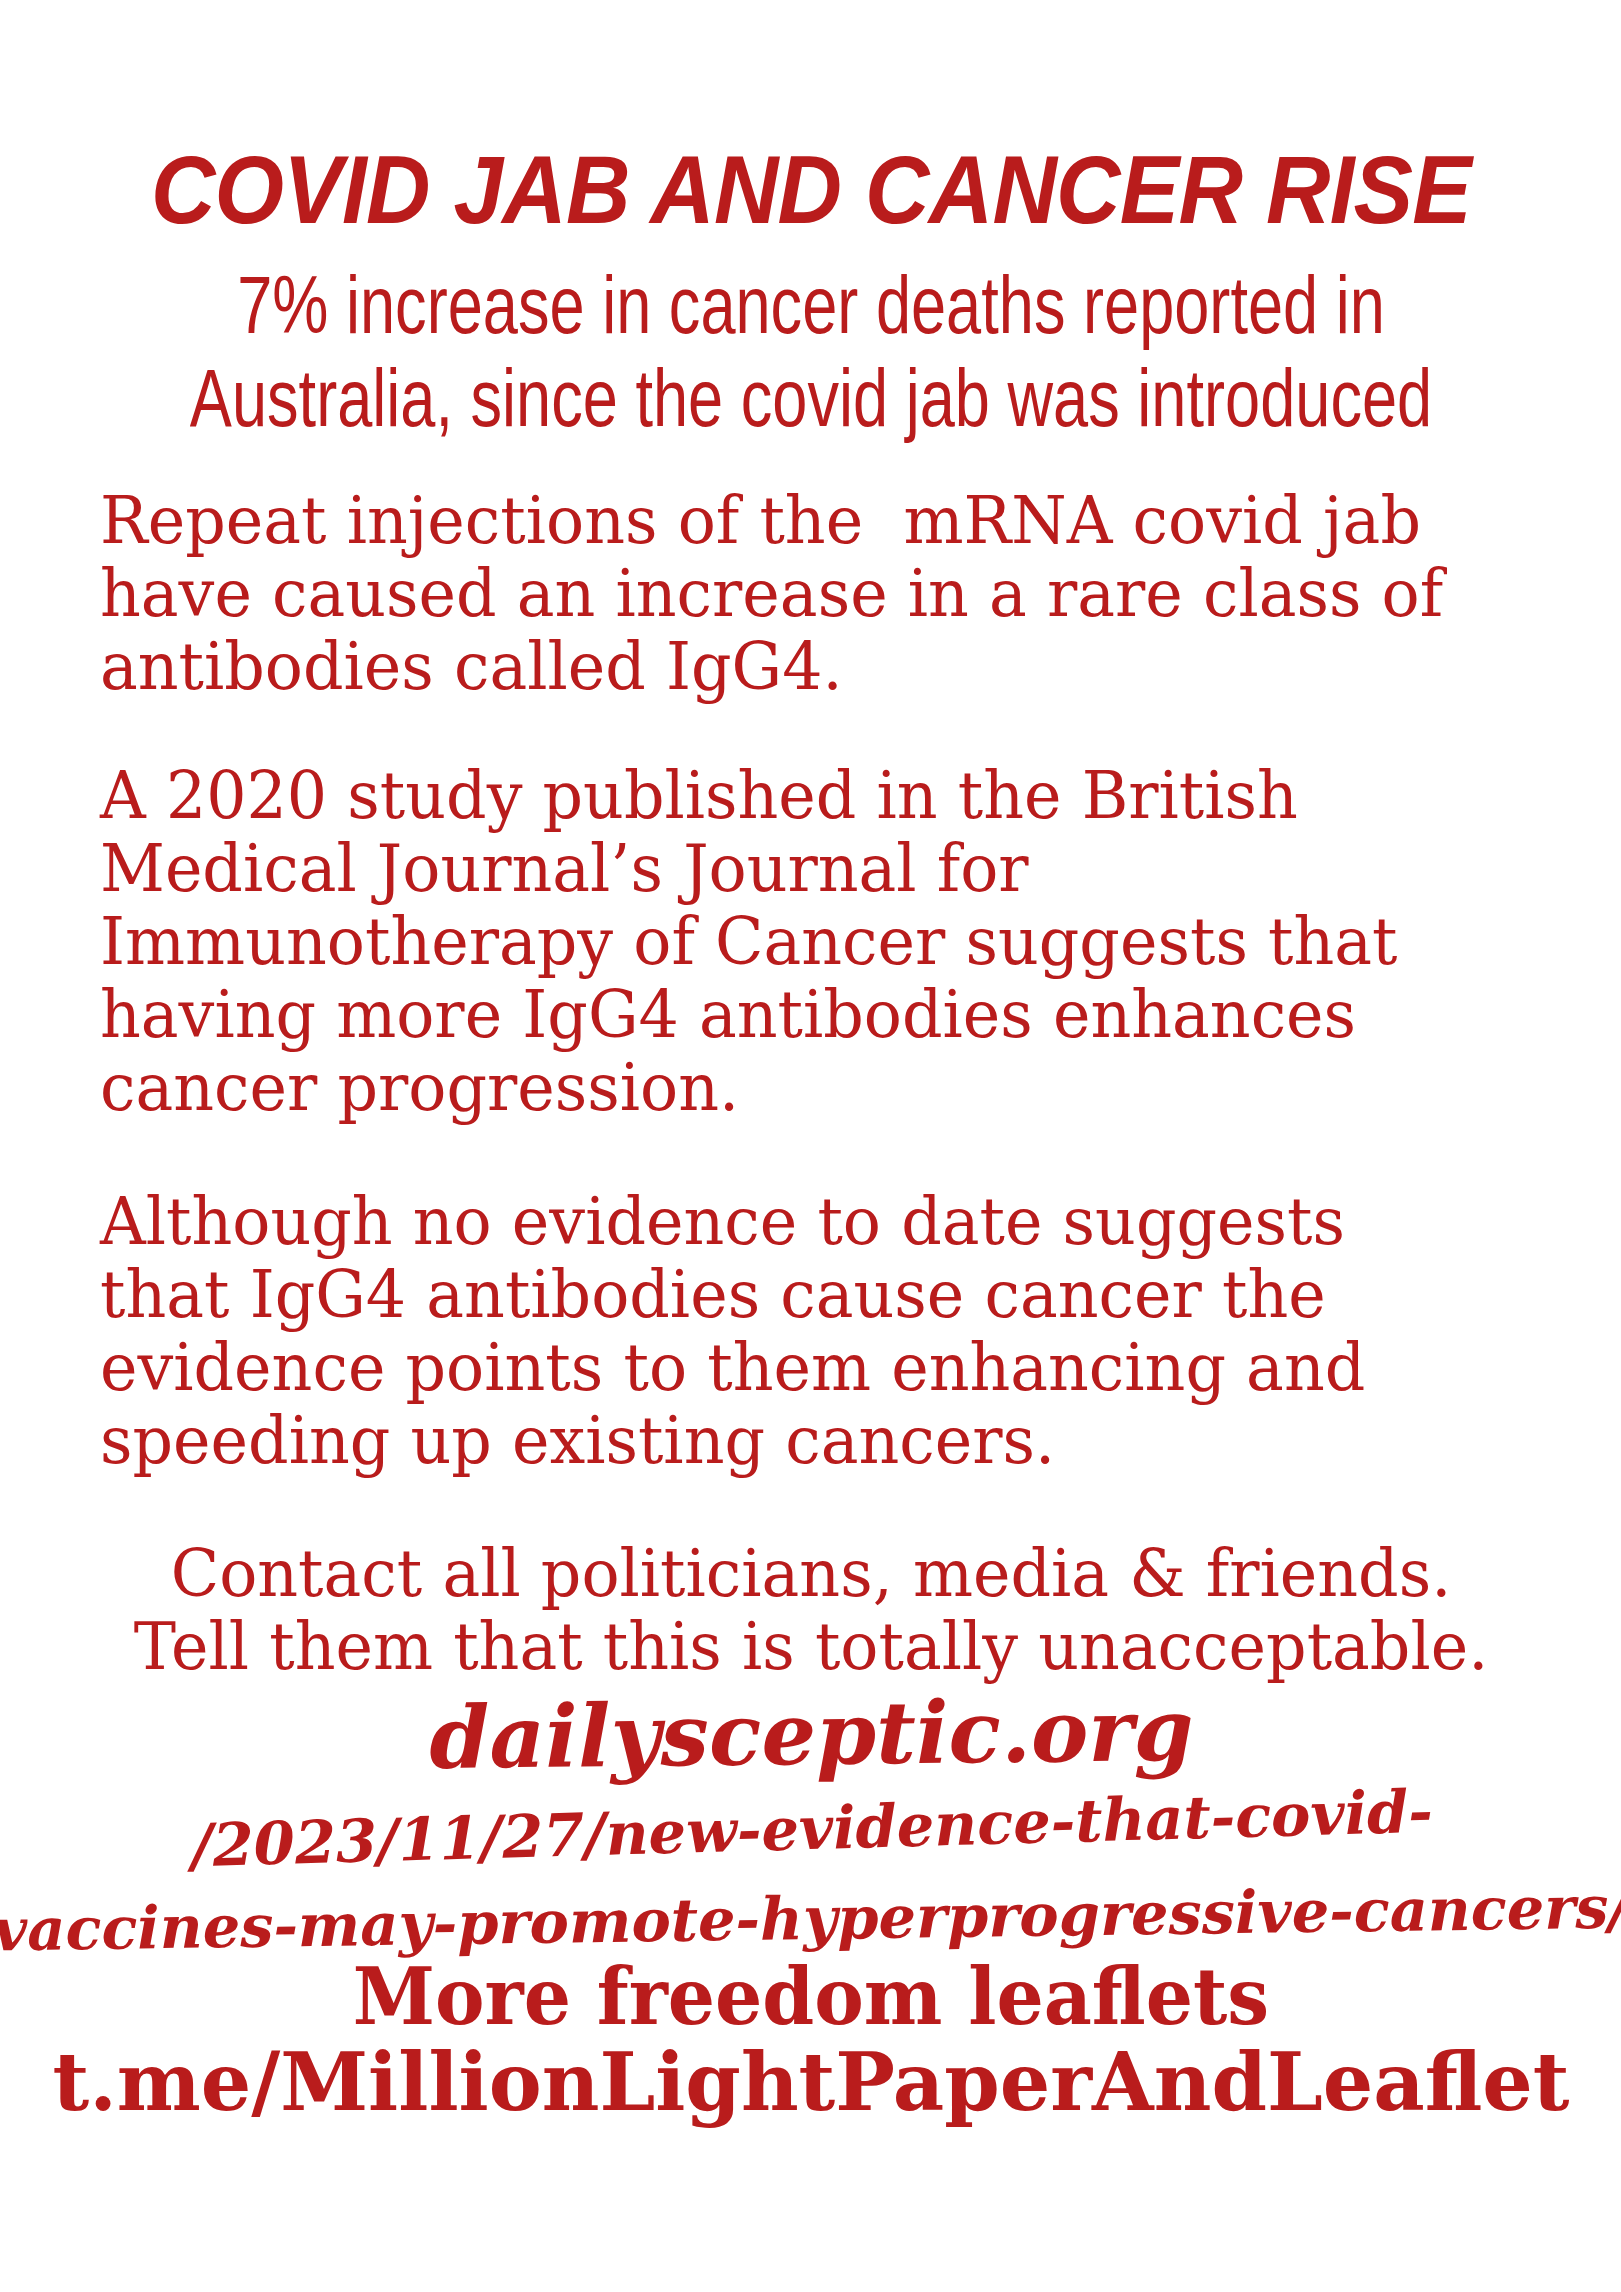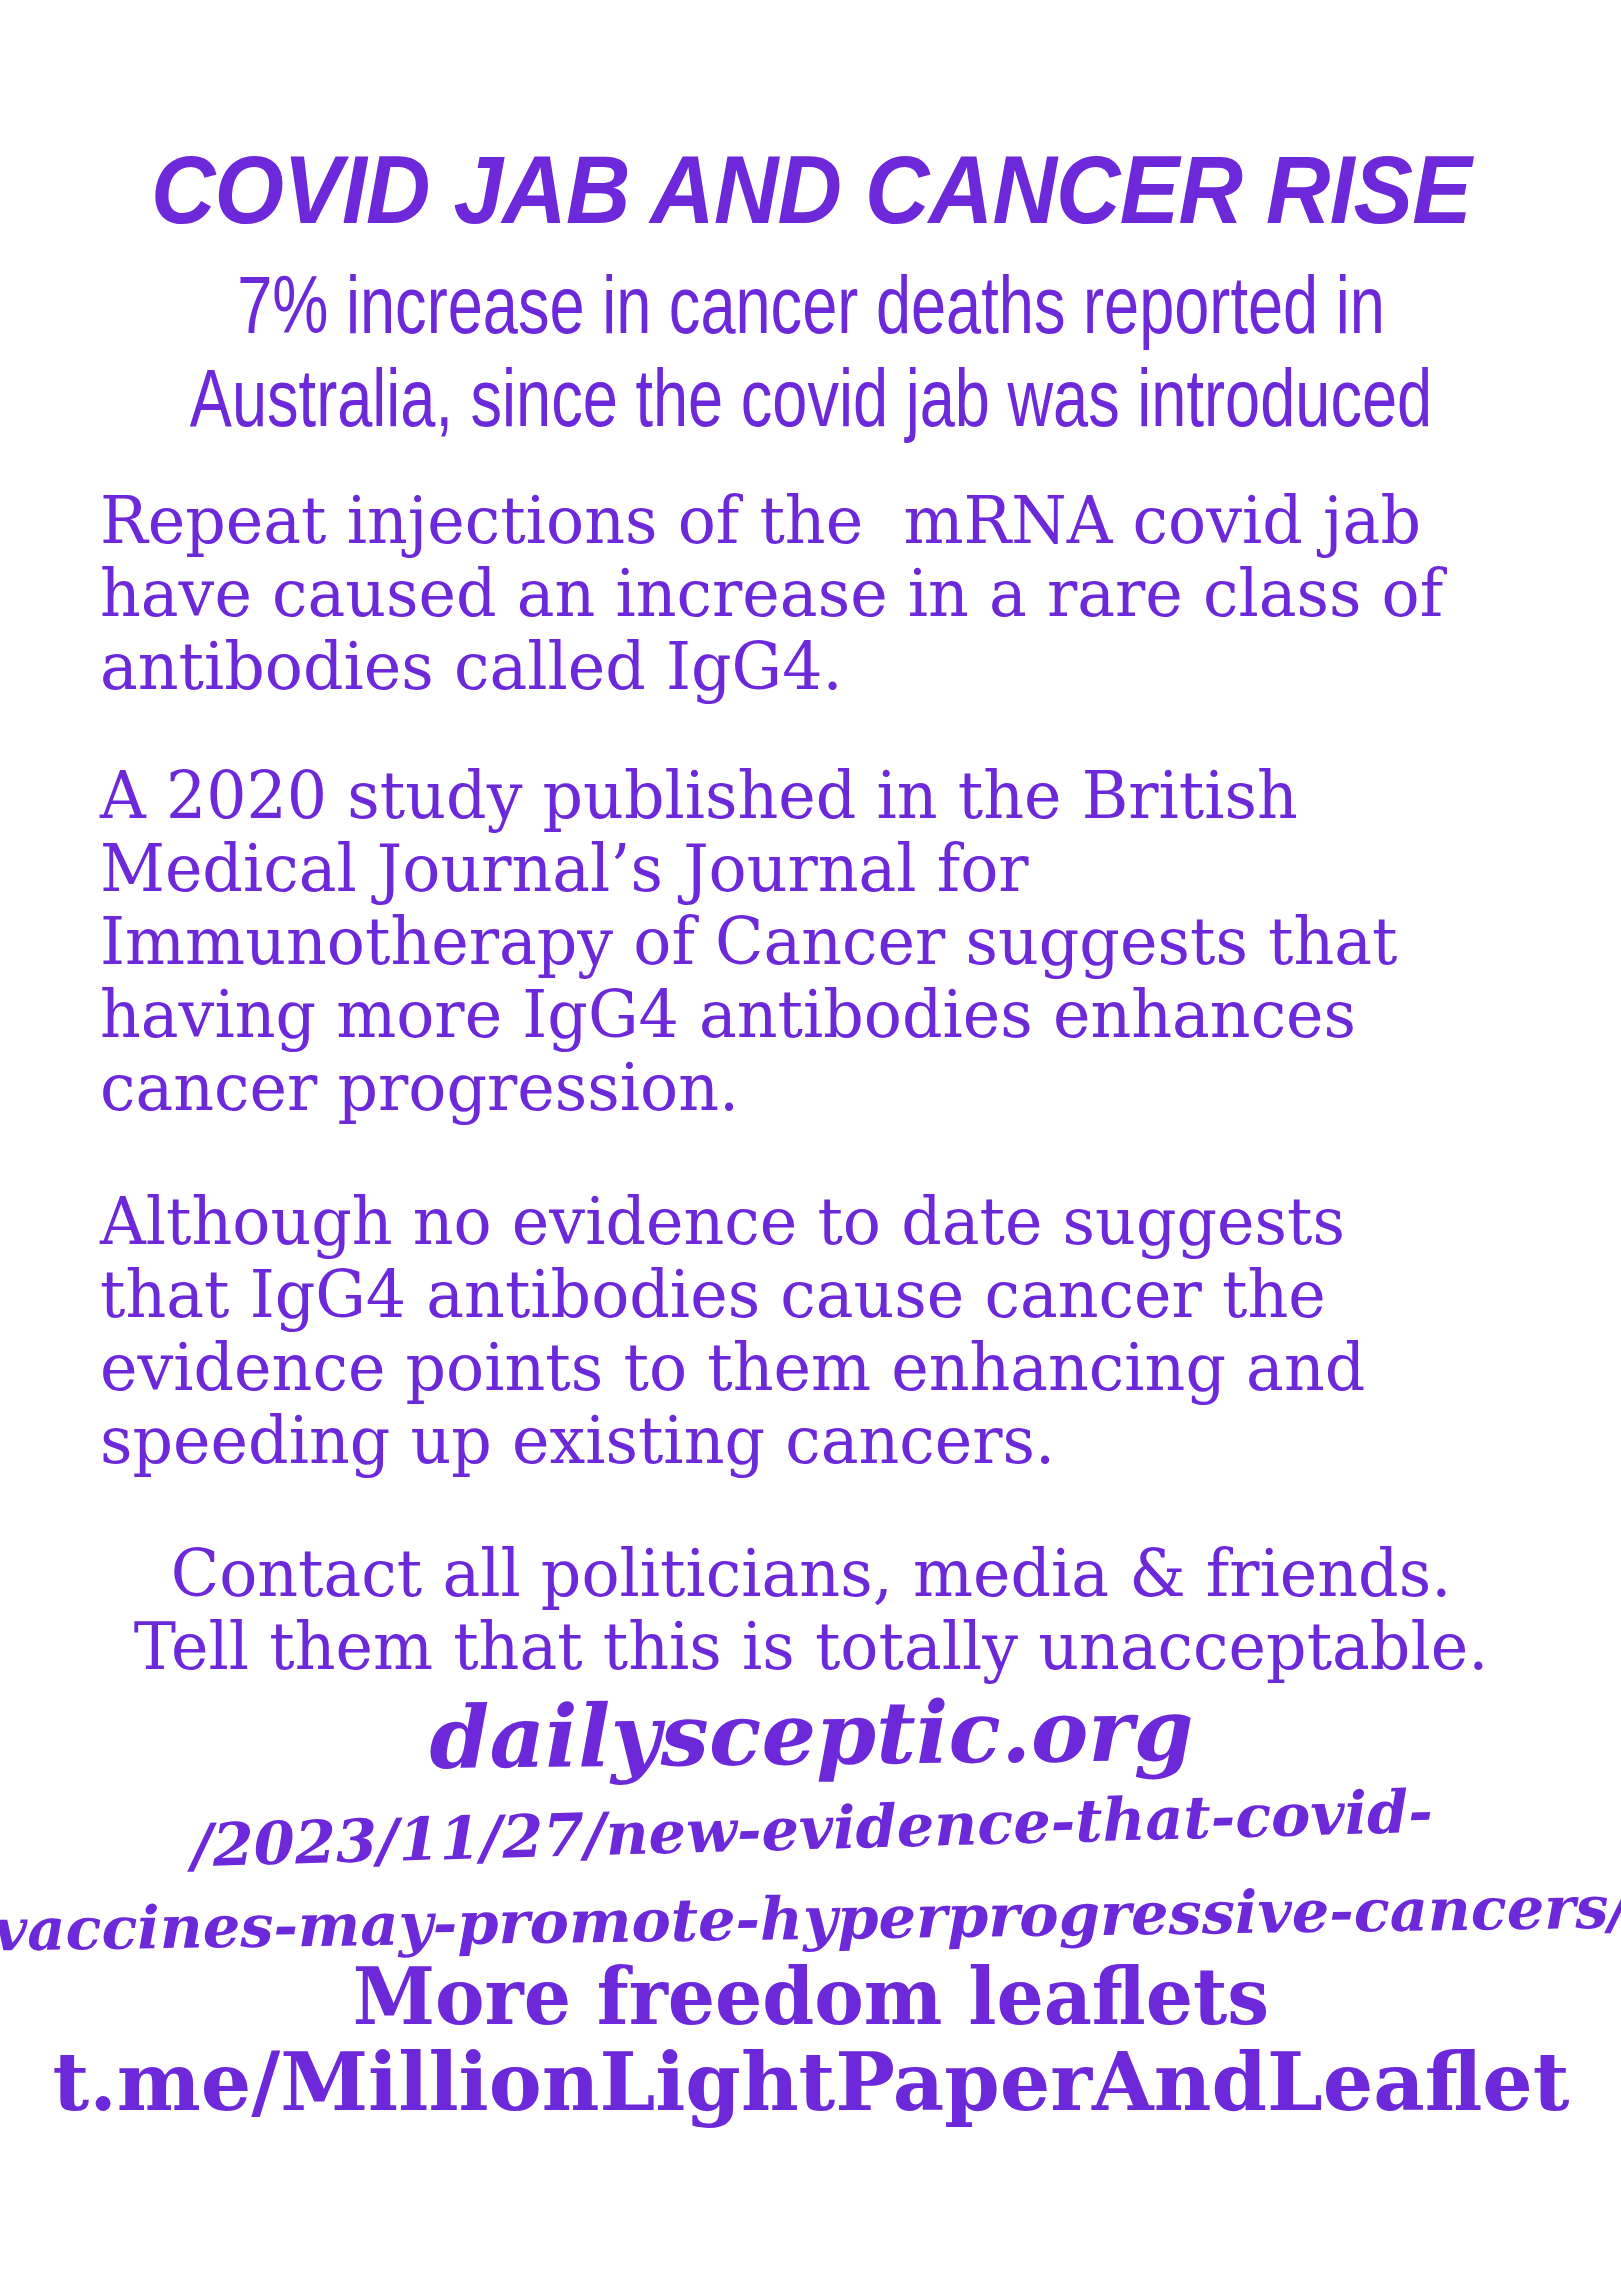--- a/index.html
+++ b/index.html
@@ -1,21 +1,21 @@
 <!DOCTYPE html>
 <html style="font-size:14.3px"><head>
 <meta charset="utf-8">
 <style>
   html,body{margin:0;padding:0;}
   .page{
     position:relative;
     width:1621px;
     height:2293px;
     background:#ffffff;
-    color:#6d28d9;
+    color:#b91c1c;
     overflow:hidden;
     font-family:"DejaVu Serif", serif;
   }
   .abs{position:absolute; white-space:pre;}
   .centered{left:811px; transform-origin:center top;}
 
   .title{
     top:136px;
     font-family:"Liberation Sans", sans-serif;
     font-weight:bold;

